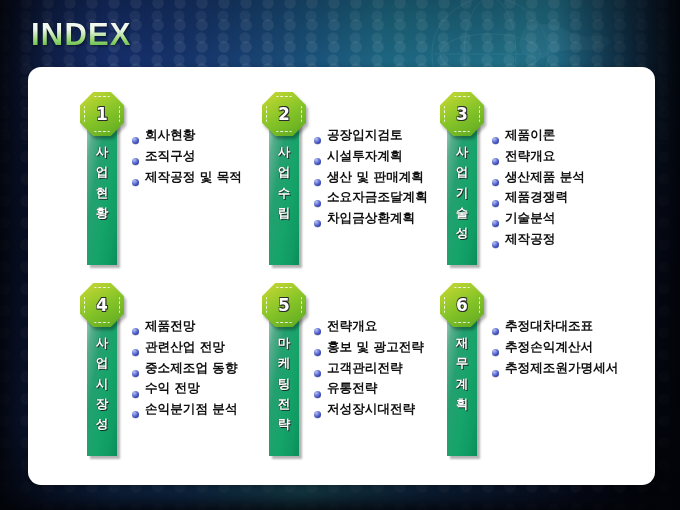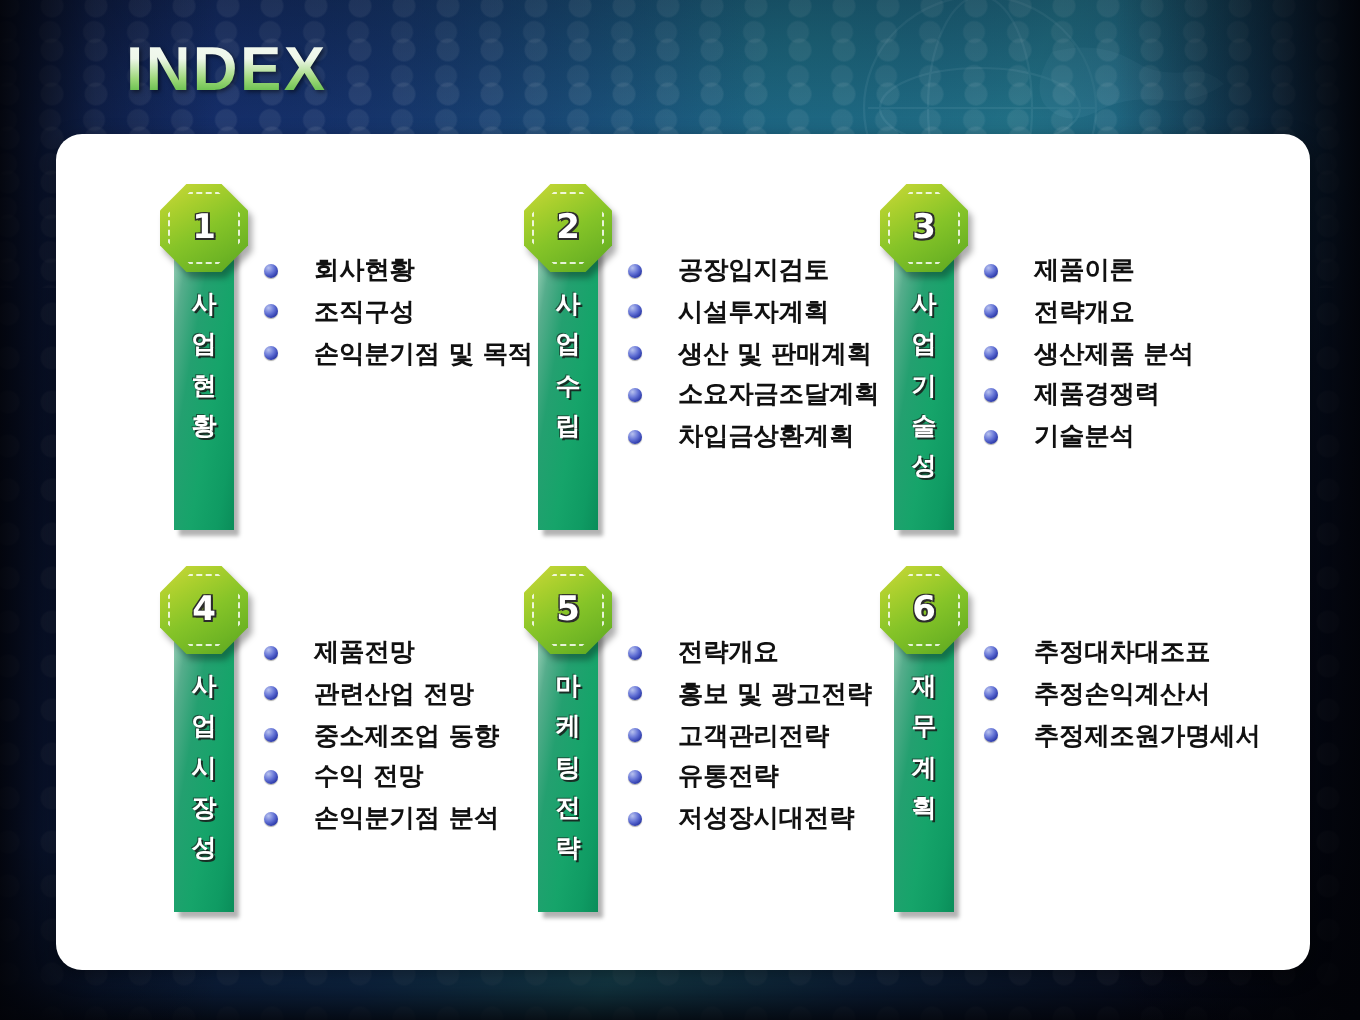--- a/index.html
+++ b/index.html
@@ -40,21 +40,21 @@
     background-size:22px 22px;
     background-position:14px 11px;
   }
   .bg-globe {
     position:absolute; left:430px; top:-8px; width:230px; height:130px;
     opacity:.16;
   }
 
   
   #title {
-    position:absolute; left:63px; top:17px;
+    position:absolute; left:31px; top:17px;
     font-size:31px; font-weight:bold; letter-spacing:1.2px;
     font-family:"Liberation Sans","DejaVu Sans",sans-serif;
     background:linear-gradient(180deg,#f6fbf4 0%,#eef7ea 34%,#9ed87a 62%,#57b83f 86%,#3f9e2f 100%);
     -webkit-background-clip:text; background-clip:text;
     color:transparent; -webkit-text-fill-color:transparent;
     filter:drop-shadow(1.5px 1.5px 1px rgba(0,0,0,.5));
     text-align:right;
   }
 
   
@@ -114,21 +114,21 @@
     text-shadow:1px 1px 0 rgba(25,25,25,.85), -0.5px -0.5px 0 rgba(25,25,25,.6);
     letter-spacing:0;
   }
   .bar .vtext span { display:block; }
 
   
   .items {
     position:absolute; left:52px; top:34px;
   }
   .item {
-    display:flex; align-items:flex-start; gap:18px;
+    display:flex; align-items:flex-end; gap:6px;
     margin-bottom:2.5px;
     line-height:1;
   }
   .bullet {
     width:7px; height:7px; border-radius:50%; flex:0 0 auto;
     margin-top:5.5px;
     background:radial-gradient(circle at 32% 28%, #b8c2ef 0%, #6473d6 42%, #313fae 72%, #222c85 100%);
     box-shadow:0 0.5px 0.5px rgba(0,0,0,.35);
   }
   .item-label {
@@ -181,21 +181,21 @@
           <div class="item">
             <span class="bullet"></span>
             <span class="item-label">회사현황</span>
           </div>
           <div class="item">
             <span class="bullet"></span>
             <span class="item-label">조직구성</span>
           </div>
           <div class="item">
             <span class="bullet"></span>
-            <span class="item-label">손익분기점 및 목적</span>
+            <span class="item-label">제작공정 및 목적</span>
           </div>
         </div>
       </div>
       <div class="cell" style="left: 234px; top: 25px;">
         <div class="bar" style="height: 143px;">
           <div class="vtext">
             <span>사</span>
             <span>업</span>
             <span>수</span>
             <span>립</span>
@@ -256,20 +256,24 @@
             <span class="item-label">생산제품 분석</span>
           </div>
           <div class="item">
             <span class="bullet"></span>
             <span class="item-label">제품경쟁력</span>
           </div>
           <div class="item">
             <span class="bullet"></span>
             <span class="item-label">기술분석</span>
           </div>
+          <div class="item">
+            <span class="bullet"></span>
+            <span class="item-label">제작공정</span>
+          </div>
         </div>
       </div>
       <div class="cell" style="left: 52px; top: 216px;">
         <div class="bar" style="height: 143px;">
           <div class="vtext">
             <span>사</span>
             <span>업</span>
             <span>시</span>
             <span>장</span>
             <span>성</span>

